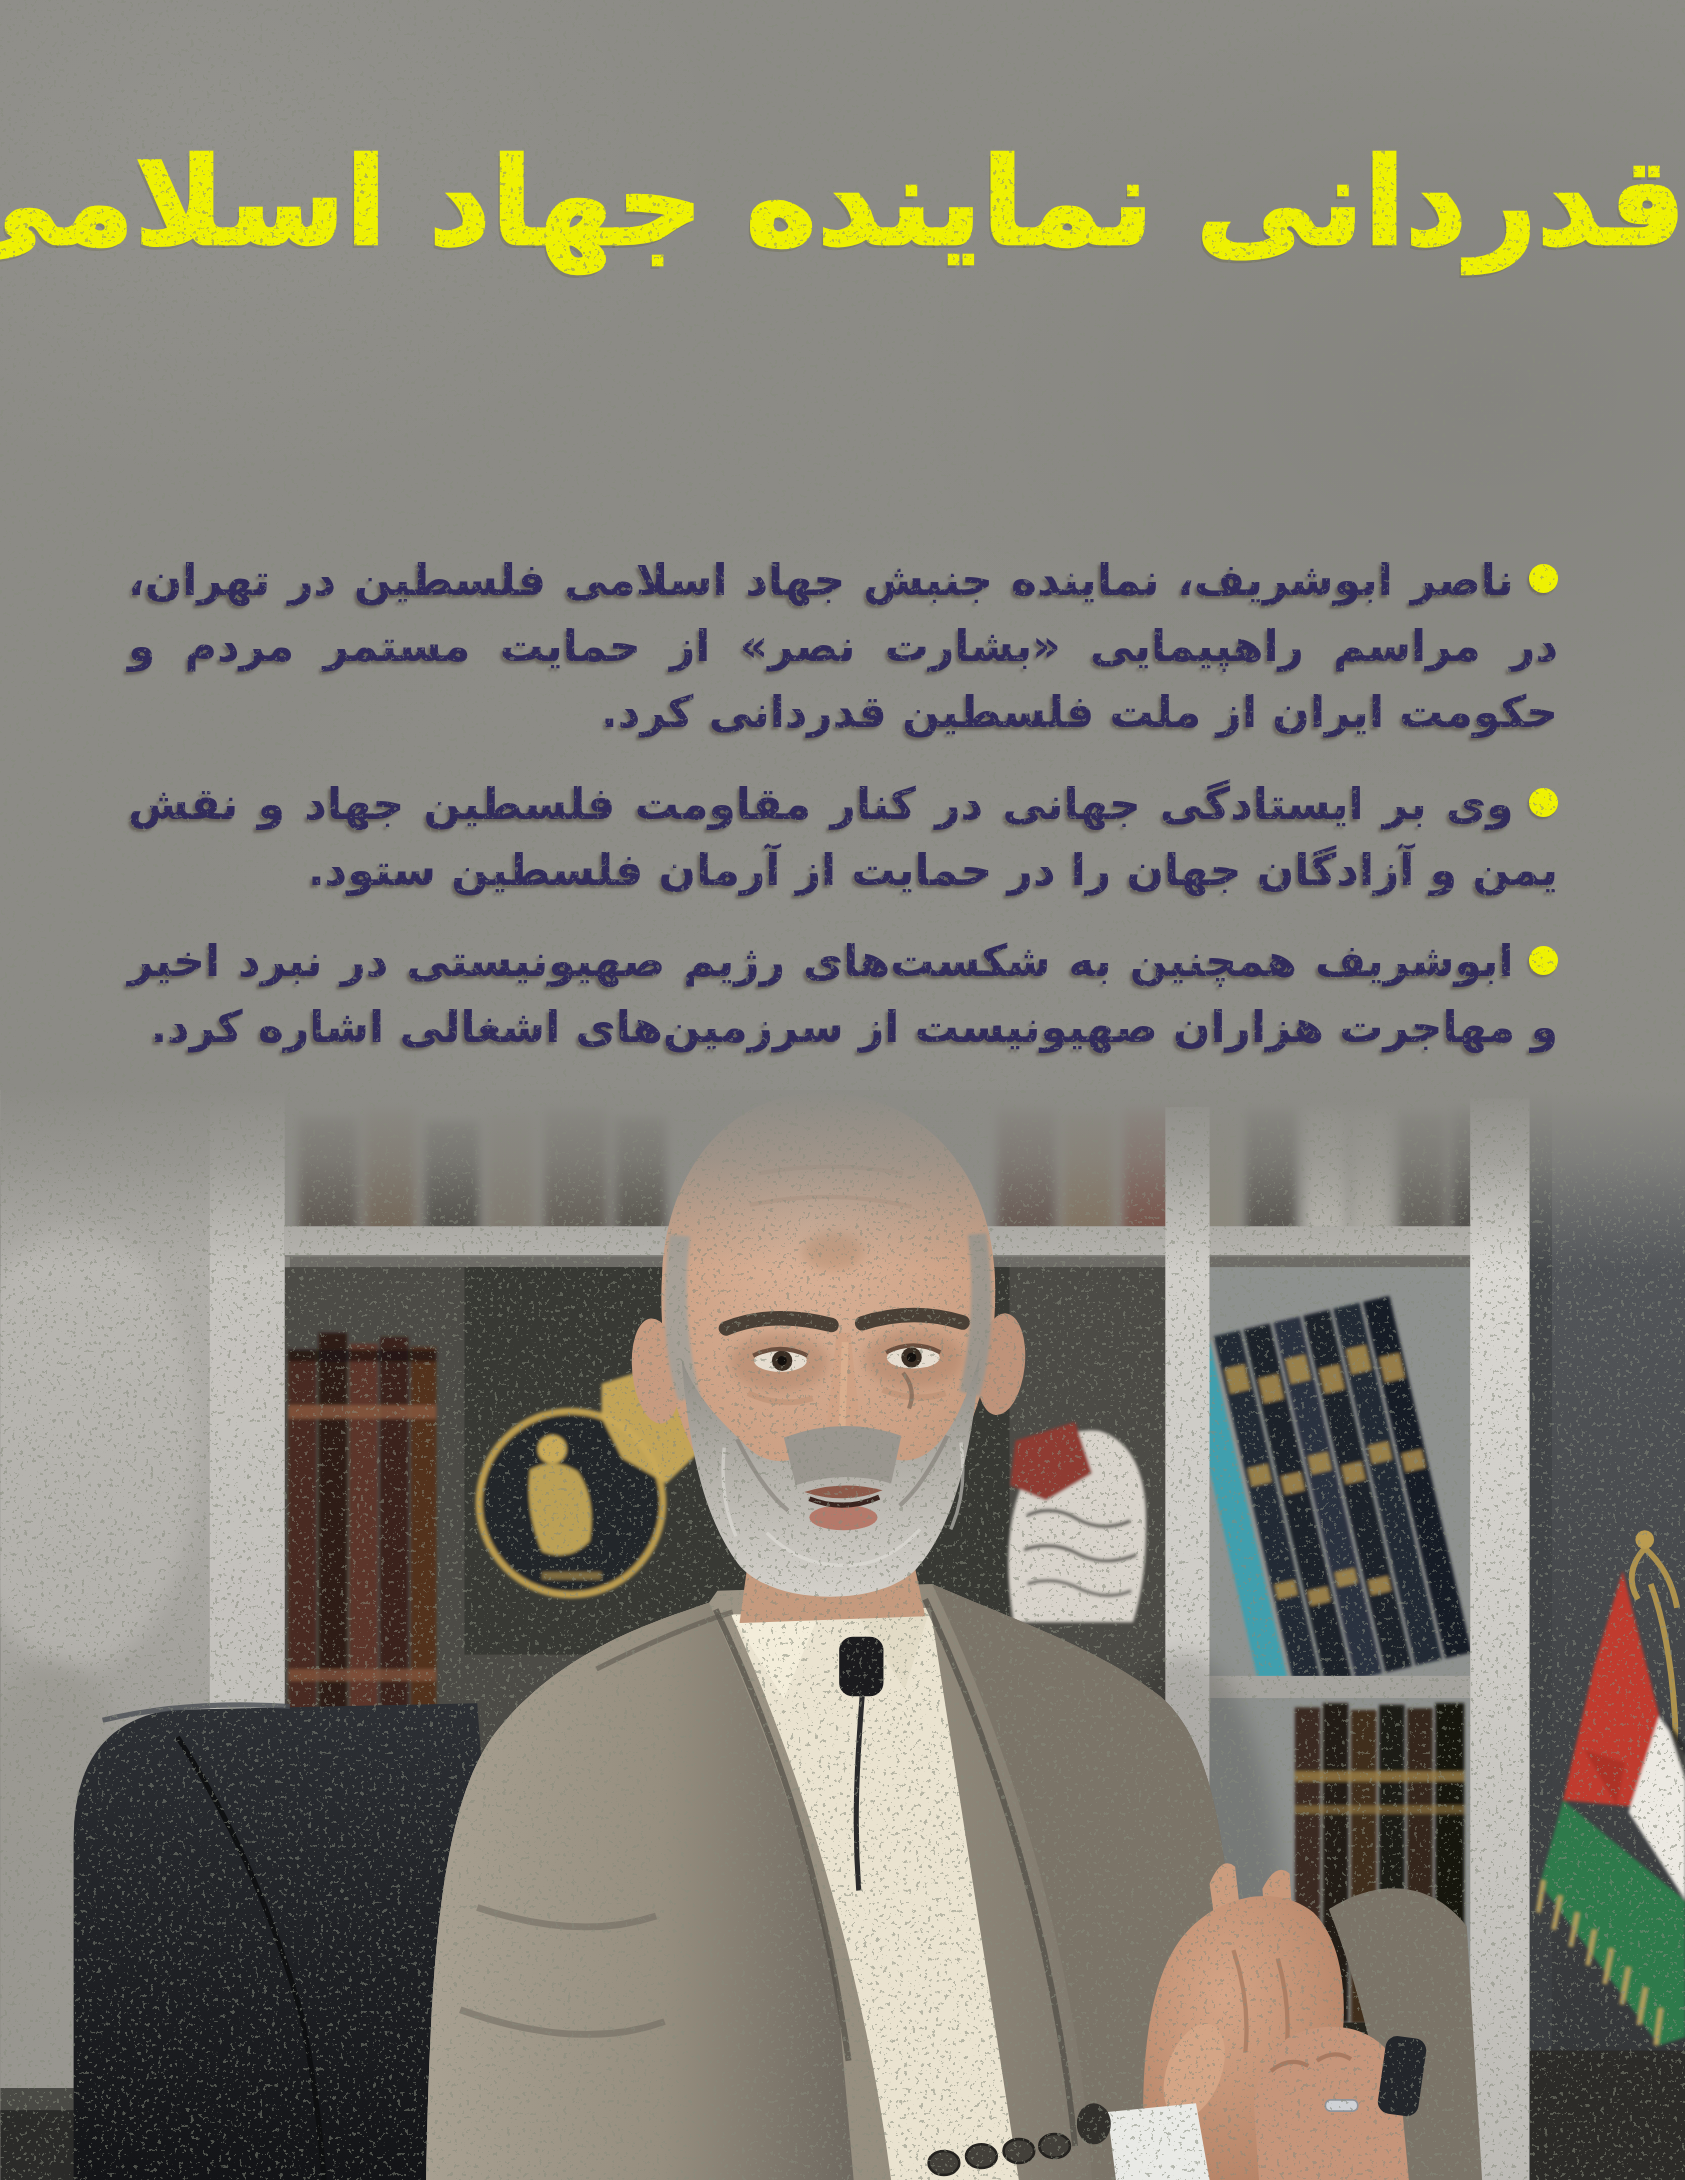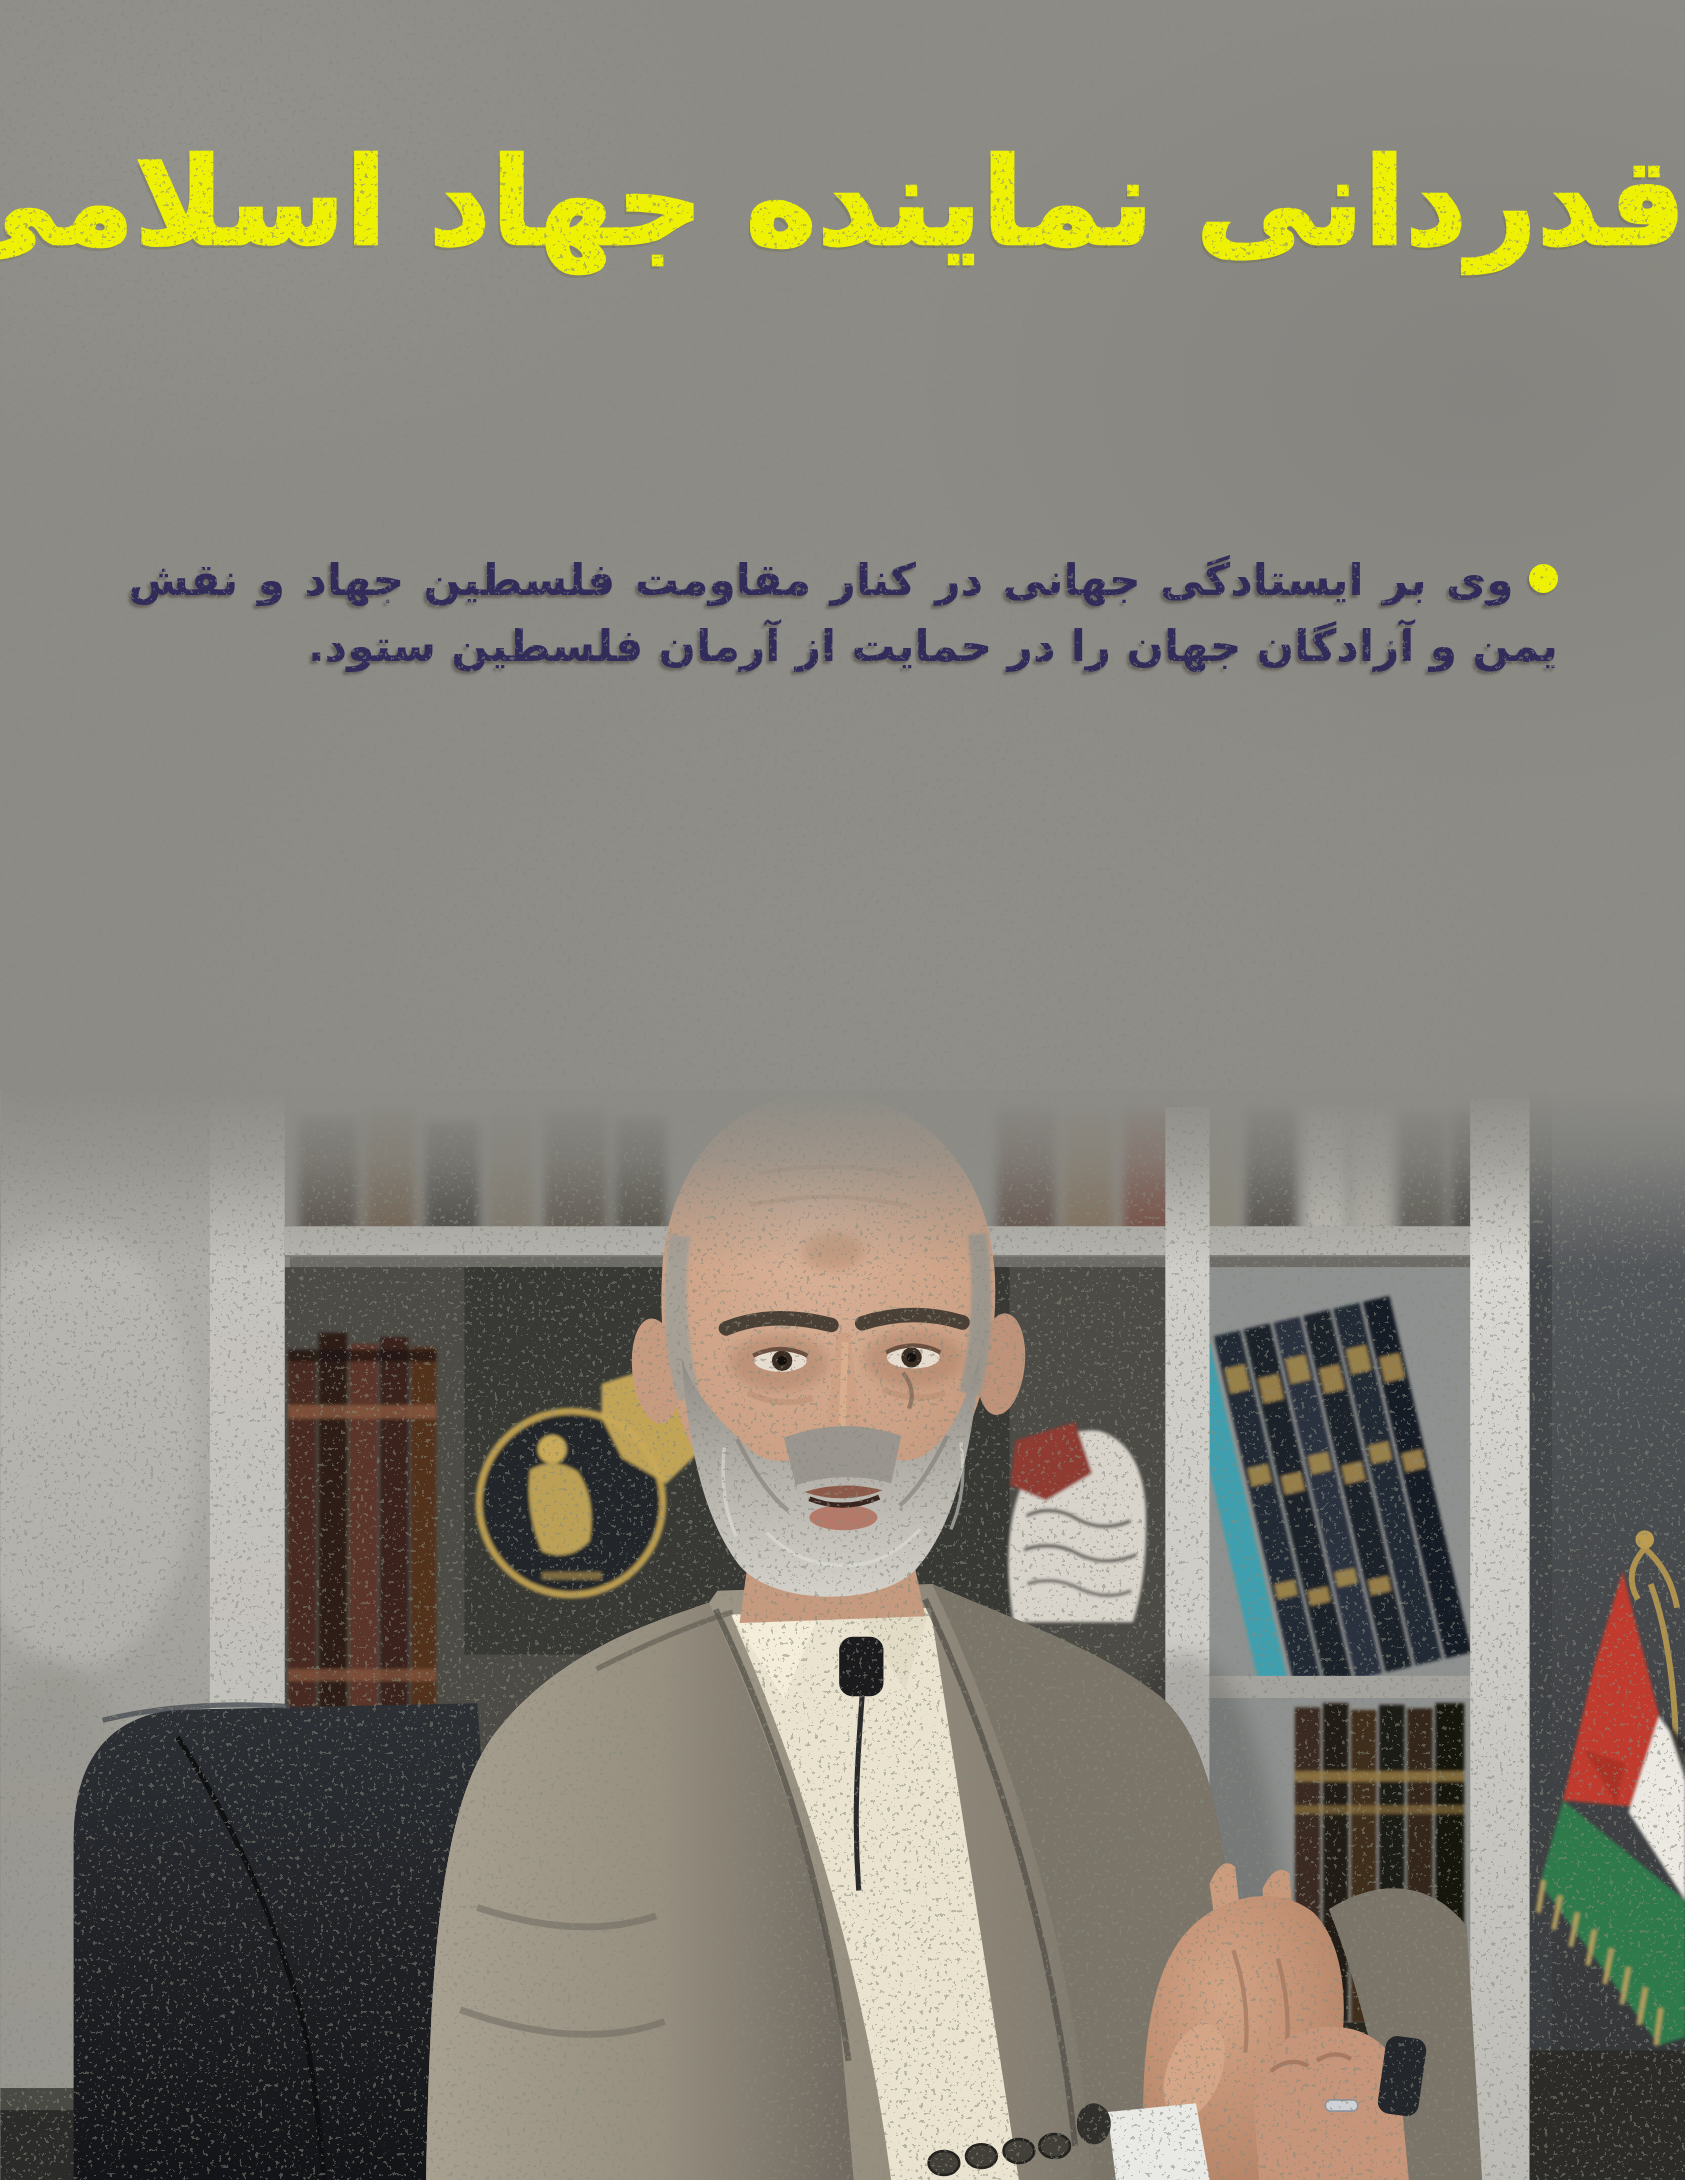--- a/index.html
+++ b/index.html
@@ -41,21 +41,23 @@
 </head>
 <body>
 
 <div class="page">
 
   <header class="headline">
     <div>قدردانی نماینده جهاد اسلامی</div>
   </header>
 
   <section class="bullets">
+    <p class="bullet"><span class="dot"></span><span class="btext">ناصر ابوشریف، نماینده جنبش جهاد اسلامی فلسطین در تهران، در مراسم راهپیمایی «بشارت نصر» از حمایت مستمر مردم و حکومت ایران از ملت فلسطین قدردانی کرد.</span></p>
     <p class="bullet"><span class="dot"></span><span class="btext">وی بر ایستادگی جهانی در کنار مقاومت فلسطین جهاد و نقش یمن و آزادگان جهان را در حمایت از آرمان فلسطین ستود.</span></p>
+    <p class="bullet"><span class="dot"></span><span class="btext">ابوشریف همچنین به شکست‌های رژیم صهیونیستی در نبرد اخیر و مهاجرت هزاران صهیونیست از سرزمین‌های اشغالی اشاره کرد.</span></p>
   </section>
 
   <div class="photo">
   <svg width="1686" height="1090" viewBox="0 1280 1979 1280" xmlns="http://www.w3.org/2000/svg">
     <defs>
       <linearGradient id="suitGrad" x1="0" y1="0" x2="1" y2="0">
         <stop offset="0" stop-color="#a8a091"></stop>
             <stop offset="0.55" stop-color="#968e7f"></stop>
             <stop offset="1" stop-color="#6f6960"></stop>
       </linearGradient>

